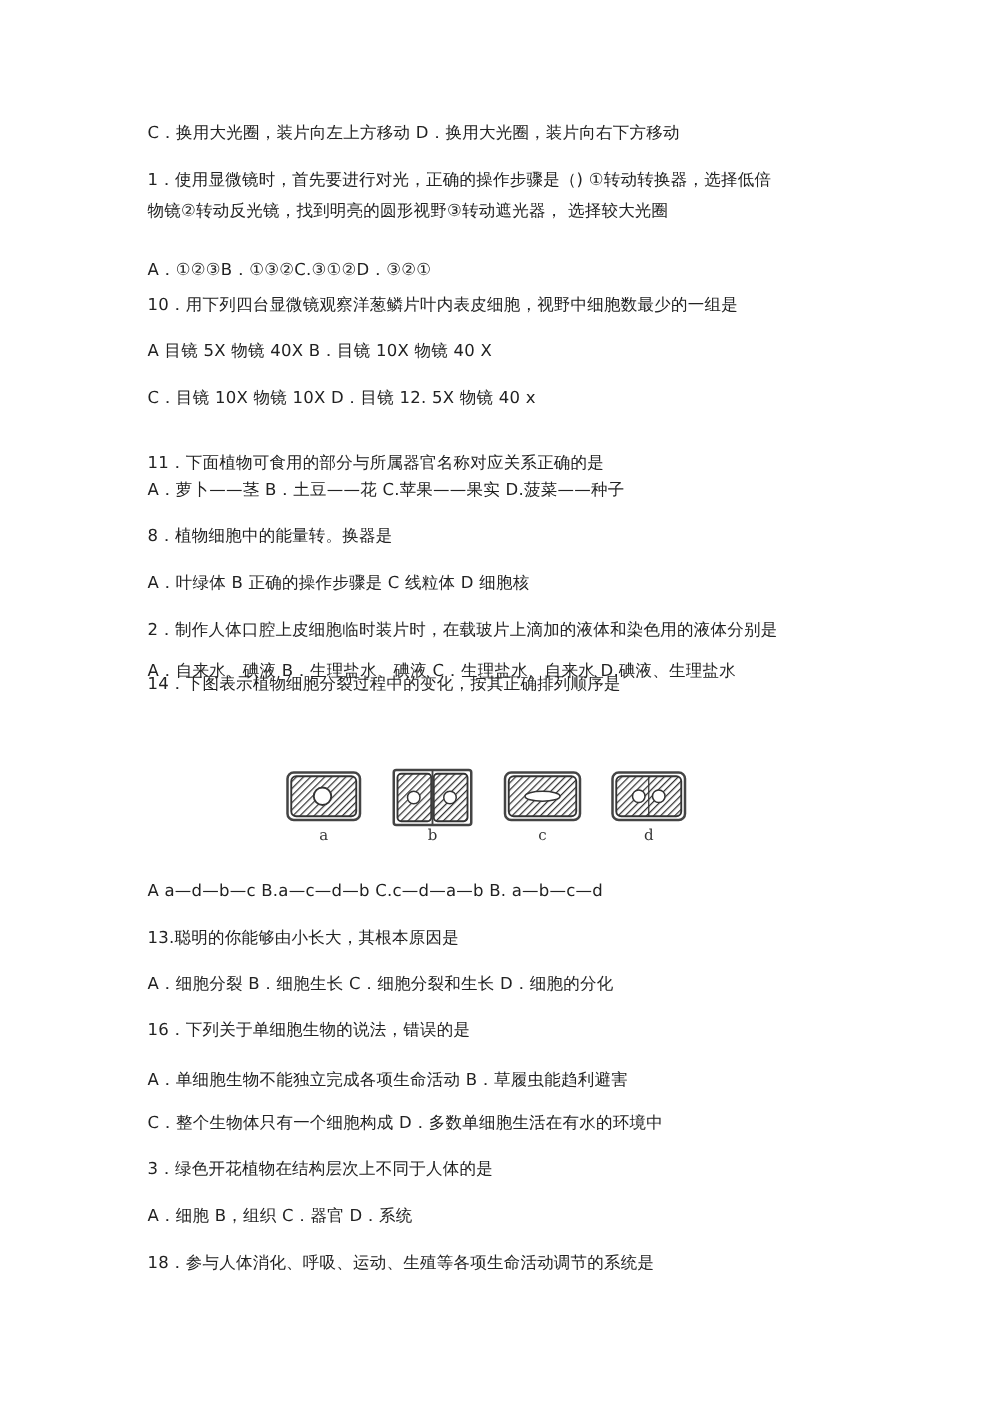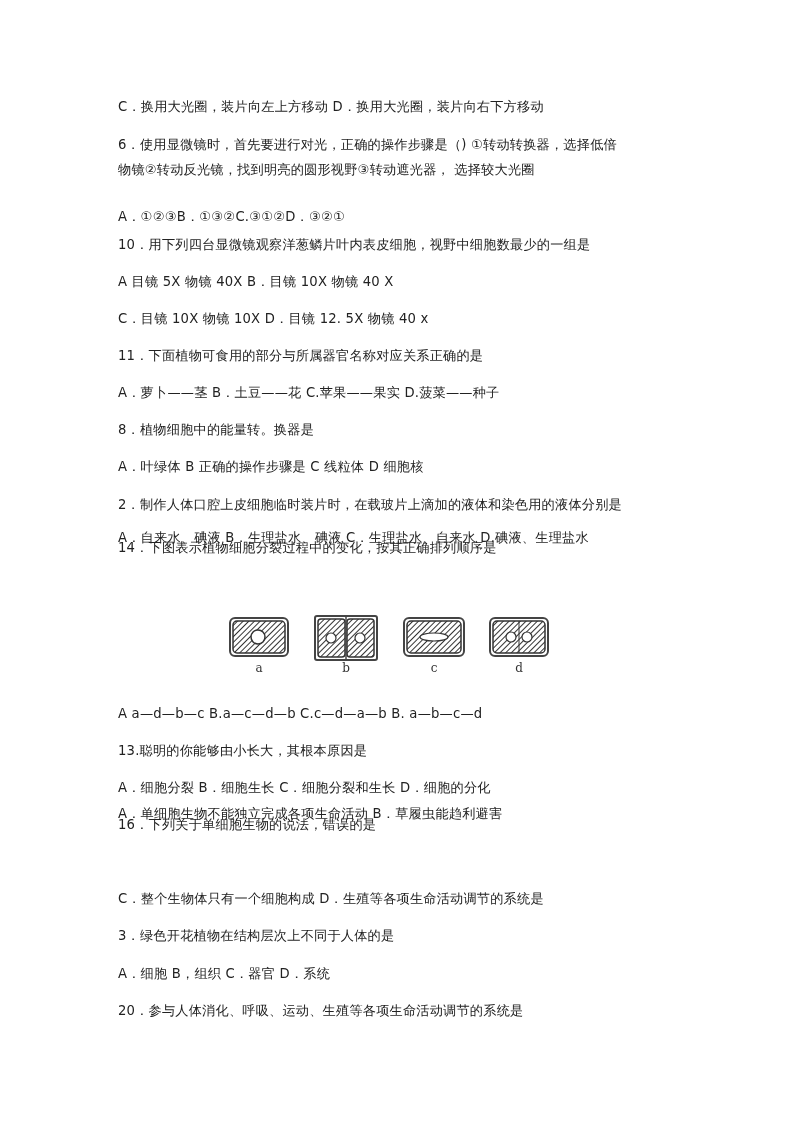--- a/index.html
+++ b/index.html
@@ -18,27 +18,27 @@
   }
   .cell-label {
     position: absolute; top: 48px; width: 20px; text-align: center;
     font-family: "DejaVu Serif", serif; font-size: 12px; color: #333;
   }
 </style>
 </head>
 <body>
 
 <div class="line" style="top:98px">C．换用大光圈，装片向左上方移动 D．换用大光圈，装片向右下方移动</div>
-<div class="line" style="top:136px">6．使用显微镜时，首先要进行对光，正确的操作步骤是（) ①转动转换器，选择低倍</div>
+<div class="line" style="top:136px">1．使用显微镜时，首先要进行对光，正确的操作步骤是（) ①转动转换器，选择低倍</div>
 <div class="line" style="top:161px">物镜②转动反光镜，找到明亮的圆形视野③转动遮光器，  选择较大光圈</div>
 <div class="line" style="top:208px">A．①②③B．①③②C.③①②D．③②①</div>
 <div class="line" style="top:236px">10．用下列四台显微镜观察洋葱鳞片叶内表皮细胞，视野中细胞数最少的一组是</div>
 <div class="line" style="top:273px">A  目镜 5X 物镜 40X          B．目镜 10X 物镜 40 X</div>
 <div class="line" style="top:310px">C．目镜 10X  物镜 10X      D．目镜 12. 5X 物镜 40 x</div>
-<div class="line" style="top:347px">11．下面植物可食用的部分与所属器官名称对应关系正确的是</div>
+<div class="line" style="top:362px">11．下面植物可食用的部分与所属器官名称对应关系正确的是</div>
 <div class="line" style="top:384px">A．萝卜——茎 B．土豆——花 C.苹果——果实 D.菠菜——种子</div>
 <div class="line" style="top:421px">8．植物细胞中的能量转。换器是</div>
 <div class="line" style="top:458px">A．叶绿体 B  正确的操作步骤是 C  线粒体 D  细胞核</div>
 <div class="line" style="top:496px">2．制作人体口腔上皮细胞临时装片时，在载玻片上滴加的液体和染色用的液体分别是</div>
 <div class="line" style="top:529px"> A．自来水、碘液 B．生理盐水、碘液  C．生理盐水、自来水 D.碘液、生理盐水</div>
 <div class="line" style="top:539px">14．下图表示植物细胞分裂过程中的变化，按其正确排列顺序是</div>
 
 <div class="figure">
   <svg width="330" height="62" viewBox="0 0 330 62">
     <defs>
@@ -80,17 +80,17 @@
   <span class="cell-label" style="left:21px">a</span>
   <span class="cell-label" style="left:108px">b</span>
   <span class="cell-label" style="left:196px">c</span>
   <span class="cell-label" style="left:281px">d</span>
 </div>
 
 <div class="line" style="top:705px"> A a—d—b—c      B.a—c—d—b      C.c—d—a—b B. a—b—c—d</div>
 <div class="line" style="top:742px">13.聪明的你能够由小长大，其根本原因是</div>
 <div class="line" style="top:779px">A．细胞分裂 B．细胞生长  C．细胞分裂和生长 D．细胞的分化</div>
 <div class="line" style="top:816px">16．下列关于单细胞生物的说法，错误的是</div>
-<div class="line" style="top:805px">A．单细胞生物不能独立完成各项生命活动 B．草履虫能趋利避害</div>
-<div class="line" style="top:890px">C．整个生物体只有一个细胞构成 D．生殖等各项生命活动调节的系统是</div>
+<div class="line" style="top:856px">A．单细胞生物不能独立完成各项生命活动 B．草履虫能趋利避害</div>
+<div class="line" style="top:890px">C．整个生物体只有一个细胞构成 D．多数单细胞生活在有水的环境中</div>
 <div class="line" style="top:927px">3．绿色开花植物在结构层次上不同于人体的是</div>
 <div class="line" style="top:965px">A．细胞 B，组织 C．器官 D．系统</div>
-<div class="line" style="top:1002px">20．参与人体消化、呼吸、运动、生殖等各项生命活动调节的系统是</div>
+<div class="line" style="top:1002px">18．参与人体消化、呼吸、运动、生殖等各项生命活动调节的系统是</div>
 
 </body></html>

